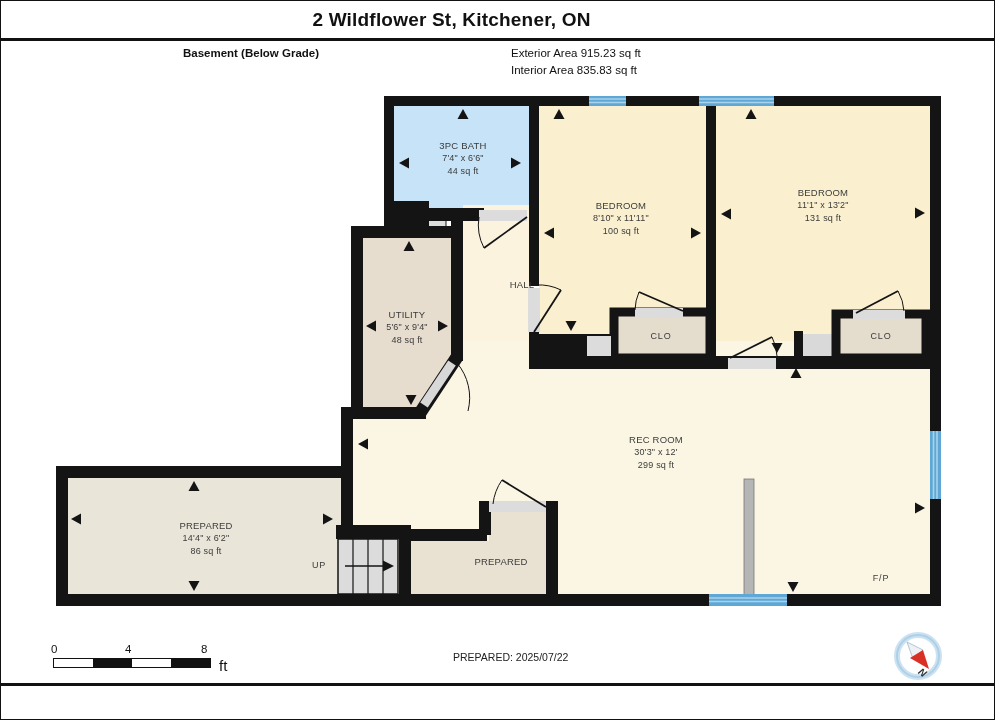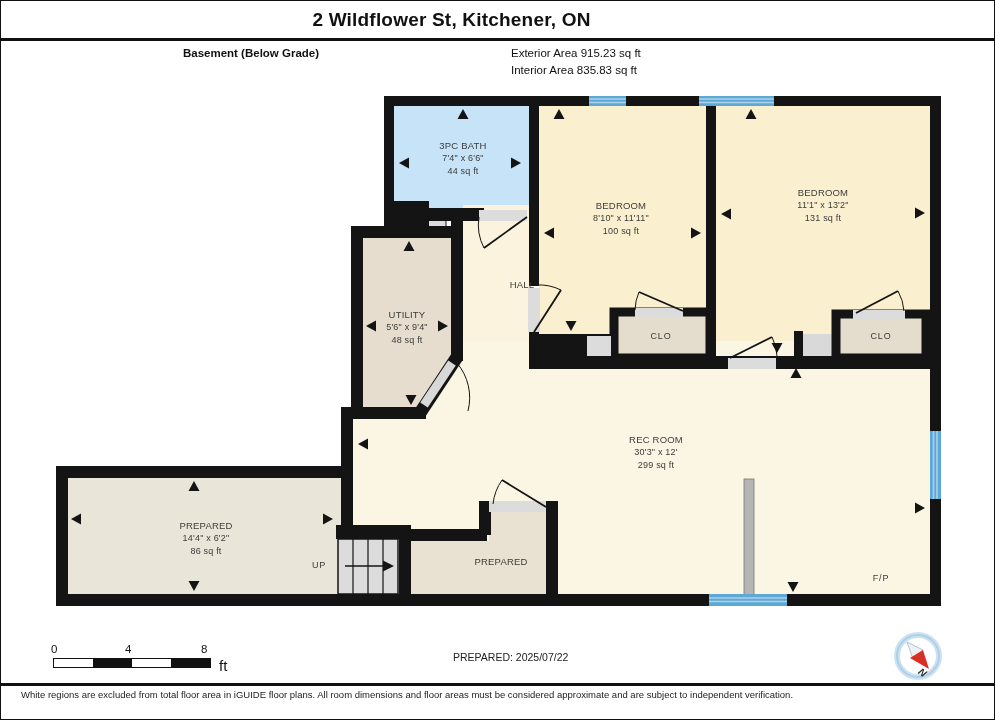--- a/index.html
+++ b/index.html
@@ -248,15 +248,14 @@
       <div class="scale-seg seg-w"></div>
       <div class="scale-seg seg-b"></div>
     </div>
     <span id="scale-unit">ft</span>
   </div>
 
   <div id="prepared">PREPARED: 2025/07/22</div>
   <div id="compass-n">N</div>
 
   <div id="rule-bottom"></div>
-  <div id="footer-text">White regions are excluded from total floor area in iGUIDE floor plans. All room dimensions and floor areas must be considered approximate and are subject to independent verification.</div>
 
 </div>
 
 </body></html>

